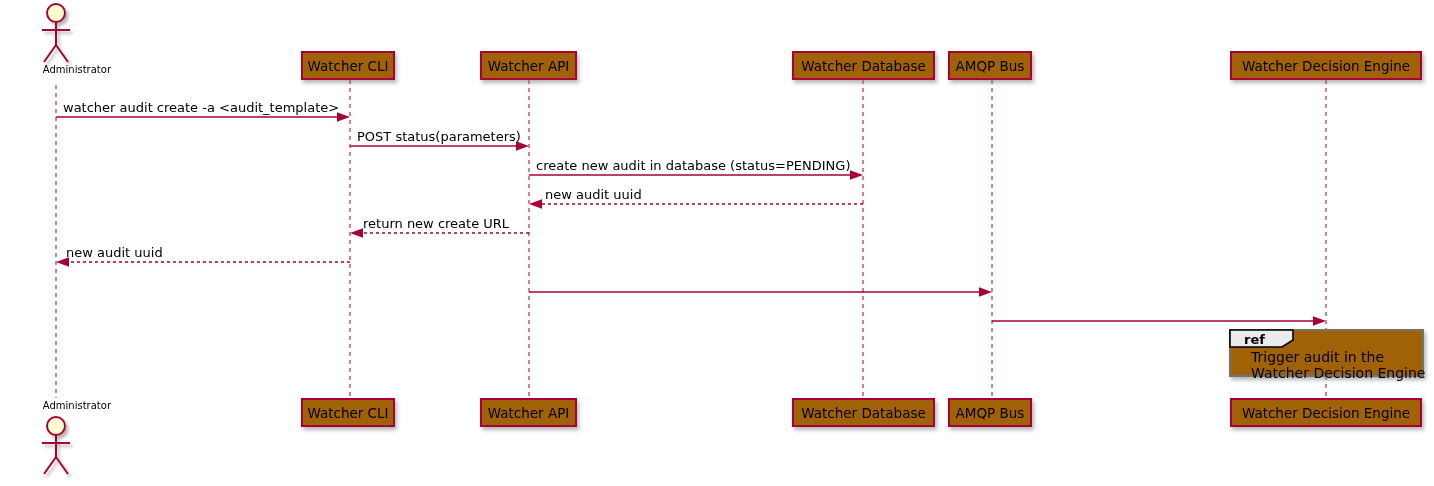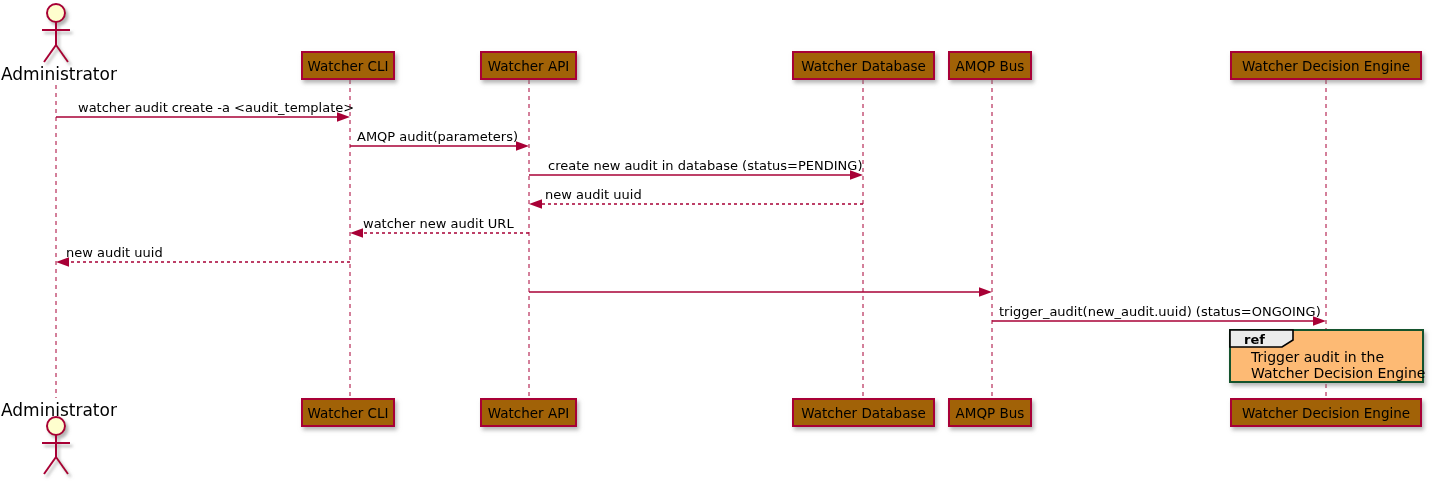--- a/index.html
+++ b/index.html
@@ -22,40 +22,40 @@
     box-shadow: 2px 3px 4px rgba(120,120,120,0.55);
     display: flex;
     align-items: center;
     justify-content: center;
     font-size: 13.5px;
     white-space: nowrap;
   }
   .actor-label {
     position: absolute;
     width: 110px;
-    text-align: center;
-    font-size: 17px;
+    text-align: right;
+    font-size: 10px;
     white-space: nowrap;
   }
   .msg {
     position: absolute;
     font-size: 13px;
     white-space: nowrap;
     height: 16px;
     line-height: 16px;
   }
   .refbox {
     position: absolute;
     left: 1229px;
     top: 329px;
     width: 195px;
-    height: 54px;
+    height: 48px;
     box-sizing: border-box;
-    background: #fdba74;
-    border: 2px solid #14532d;
+    background: #a16207;
+    border: 2px solid #737373;
     box-shadow: 2px 3px 4px rgba(120,120,120,0.55);
   }
   .reftab {
     position: absolute;
     left: -2px;
     top: -2px;
     width: 66px;
     height: 20px;
   }
   .reftab-label {
@@ -155,27 +155,26 @@
   <div class="pbox" style="left:792px; top:51px; width:143px;">Watcher Database</div>
   <div class="pbox" style="left:948px; top:51px; width:84px;">AMQP Bus</div>
   <div class="pbox" style="left:1230px; top:51px; width:192px;">Watcher Decision Engine</div>
 
   <div class="pbox" style="left:301px; top:398px; width:94px;">Watcher CLI</div>
   <div class="pbox" style="left:480px; top:398px; width:97px;">Watcher API</div>
   <div class="pbox" style="left:792px; top:398px; width:143px;">Watcher Database</div>
   <div class="pbox" style="left:948px; top:398px; width:84px;">AMQP Bus</div>
   <div class="pbox" style="left:1230px; top:398px; width:192px;">Watcher Decision Engine</div>
 
-  <div class="msg" style="left:63px;  top:100px;margin-left:15px;">watcher audit create -a &lt;audit_template&gt;</div>
-  <div class="msg" style="left:357px; top:129px;">AMQP audit(parameters)</div>
-  <div class="msg" style="left:536px; top:158px;margin-left:12px;">create new audit in database (status=PENDING)</div>
+  <div class="msg" style="left:63px;  top:100px;">watcher audit create -a &lt;audit_template&gt;</div>
+  <div class="msg" style="left:357px; top:129px;">POST status(parameters)</div>
+  <div class="msg" style="left:536px; top:158px;">create new audit in database (status=PENDING)</div>
   <div class="msg" style="left:545px; top:187px;">new audit uuid</div>
-  <div class="msg" style="left:363px; top:216px;">watcher new audit URL</div>
+  <div class="msg" style="left:363px; top:216px;">return new create URL</div>
   <div class="msg" style="left:66px;  top:245px;">new audit uuid</div>
-  <div class="msg" style="left:999px; top:304px;">trigger_audit(new_audit.uuid) (status=ONGOING)</div>
 
   <div class="refbox">
     <svg class="reftab" width="66" height="20" viewBox="0 0 66 20">
       <path d="M1,1 H64 V11 L53,18 H1 Z" fill="#EBEBEB" stroke="#000000" stroke-width="1.6"></path>
     </svg>
     <span class="reftab-label">ref</span>
     <div class="refcontent">
       <div>Trigger audit in the</div>
       <div>Watcher Decision Engine</div>
     </div>

